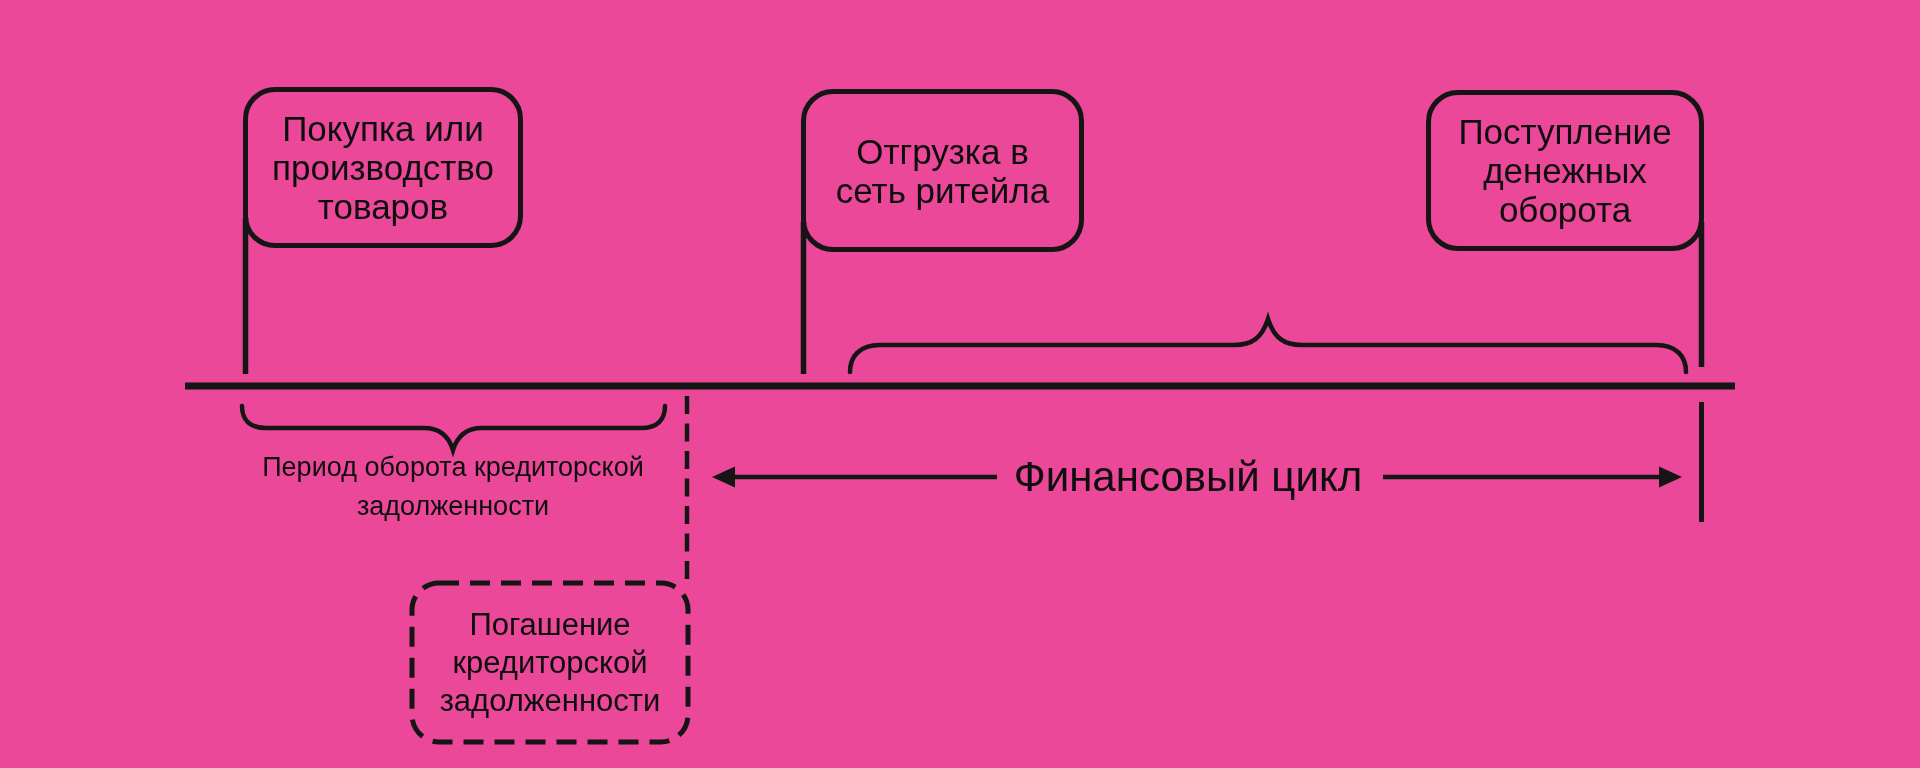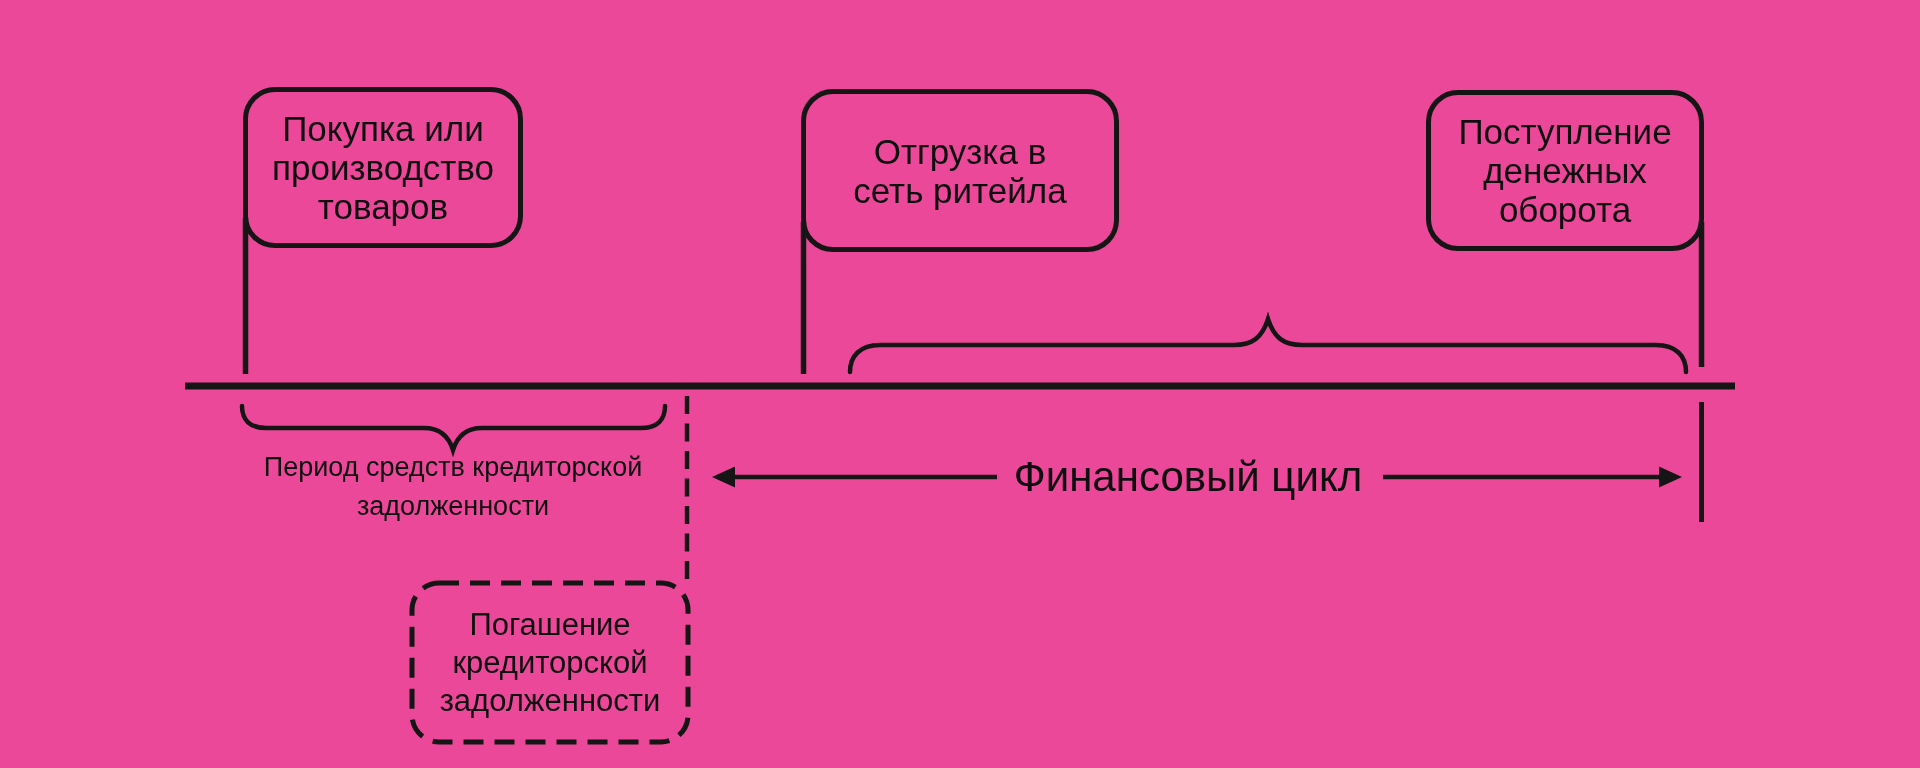--- a/index.html
+++ b/index.html
@@ -41,21 +41,21 @@
     text-align: center;
   }
   .float-label {
     position: absolute;
     display: flex;
     align-items: center;
     justify-content: center;
     text-align: center;
   }
   .box-purchase   { left: 243px;  top: 87px;  width: 280px; height: 161px; }
-  .box-shipment   { left: 801px;  top: 89px;  width: 318px; height: 163px; }
+  .box-shipment   { left: 801px;  top: 89px;  width: 283px; height: 163px; }
   .box-cash       { left: 1426px; top: 90px;  width: 278px; height: 161px; }
   .box-repayment  {
     left: 412px; top: 583px; width: 276px; height: 159px;
     font-size: 31px; line-height: 38px;
   }
   .lbl-receivable {
     left: 1046px; top: 234px; width: 400px; height: 76px;
     font-size: 27.5px; line-height: 38px;
   }
   .lbl-payable {
@@ -116,21 +116,21 @@
   </div>
 
   <div class="float-label box-repayment">
     <span class="lbl-text">Погашение
 кредиторской
 задолженности</span>
   </div>
 
 
   <div class="float-label lbl-payable">
-    <span class="lbl-text">Период средств кредиторской
+    <span class="lbl-text">Период оборота кредиторской
 задолженности</span>
   </div>
 
   <div class="float-label lbl-cycle">
     <span class="lbl-text">Финансовый цикл</span>
   </div>
 
 </div>
 
 </body></html>

